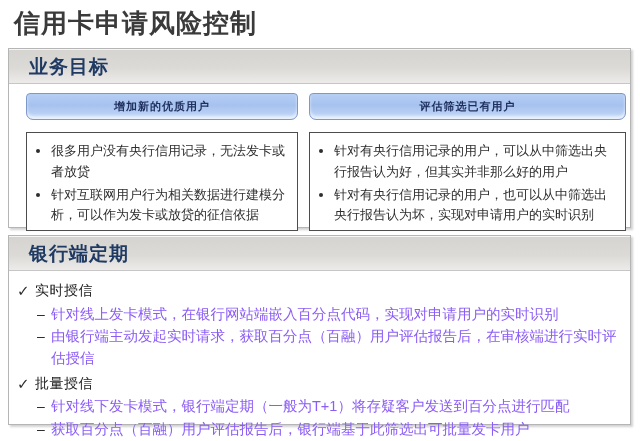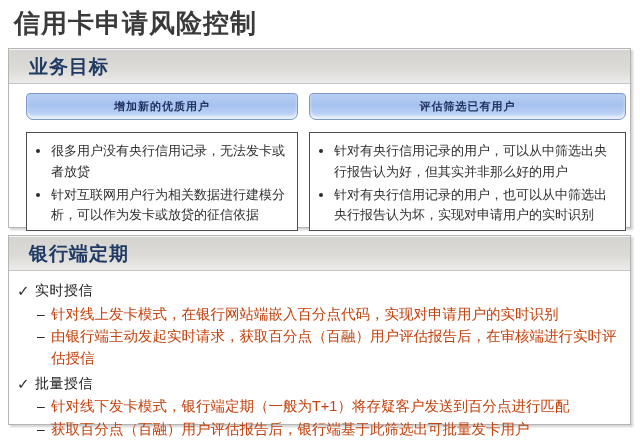--- a/index.html
+++ b/index.html
@@ -60,21 +60,21 @@
 
   
   .coop-body{padding:6px 10px 0 8px;}
   .check-row{display:flex;align-items:flex-start;margin-top:3px;}
   .check-mark{
     width:18px;flex:0 0 18px;font-size:15px;color:#2e2e2e;line-height:1.5;
   }
   .check-label{font-size:14px;color:#222;line-height:1.5;letter-spacing:0.5px;}
   .sub-row{display:flex;align-items:flex-start;padding-left:20px;margin-top:1px;}
   .sub-dash{width:14px;flex:0 0 14px;font-size:14px;color:#2e2e2e;line-height:1.5;}
-  .sub-text{font-size:14.5px;color:#c2410c;line-height:1.5;}
+  .sub-text{font-size:14.5px;color:#8b5cf6;line-height:1.5;}
 </style>
 </head>
 <body>
 
 <div id="slide">
 
   <div class="slide-title">信用卡申请风险控制</div>
 
   <div class="section sec-business">
     <div class="sec-header">业务目标</div>

